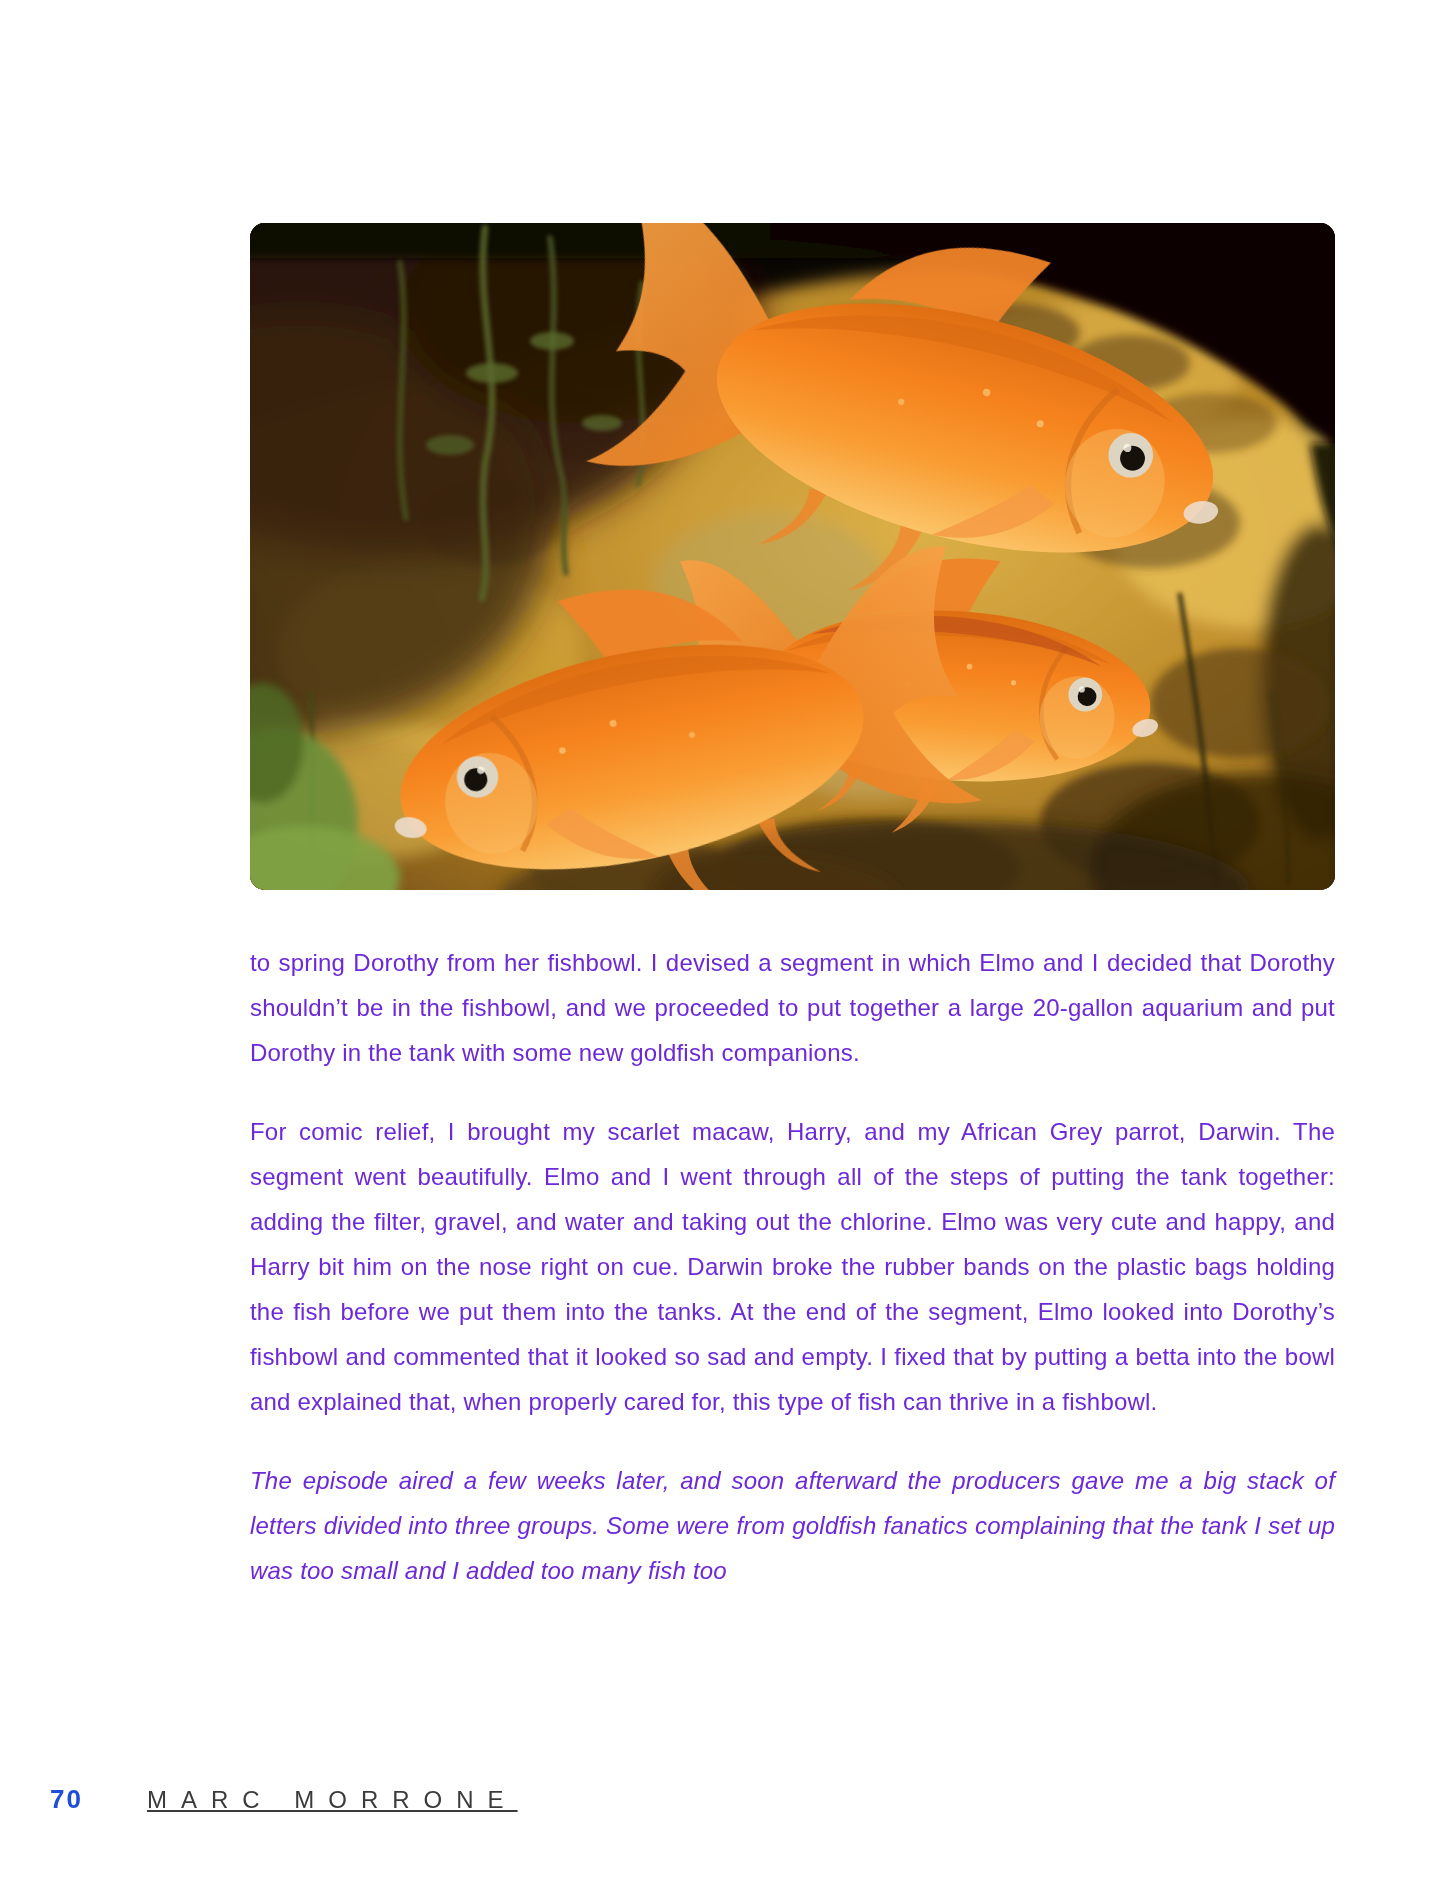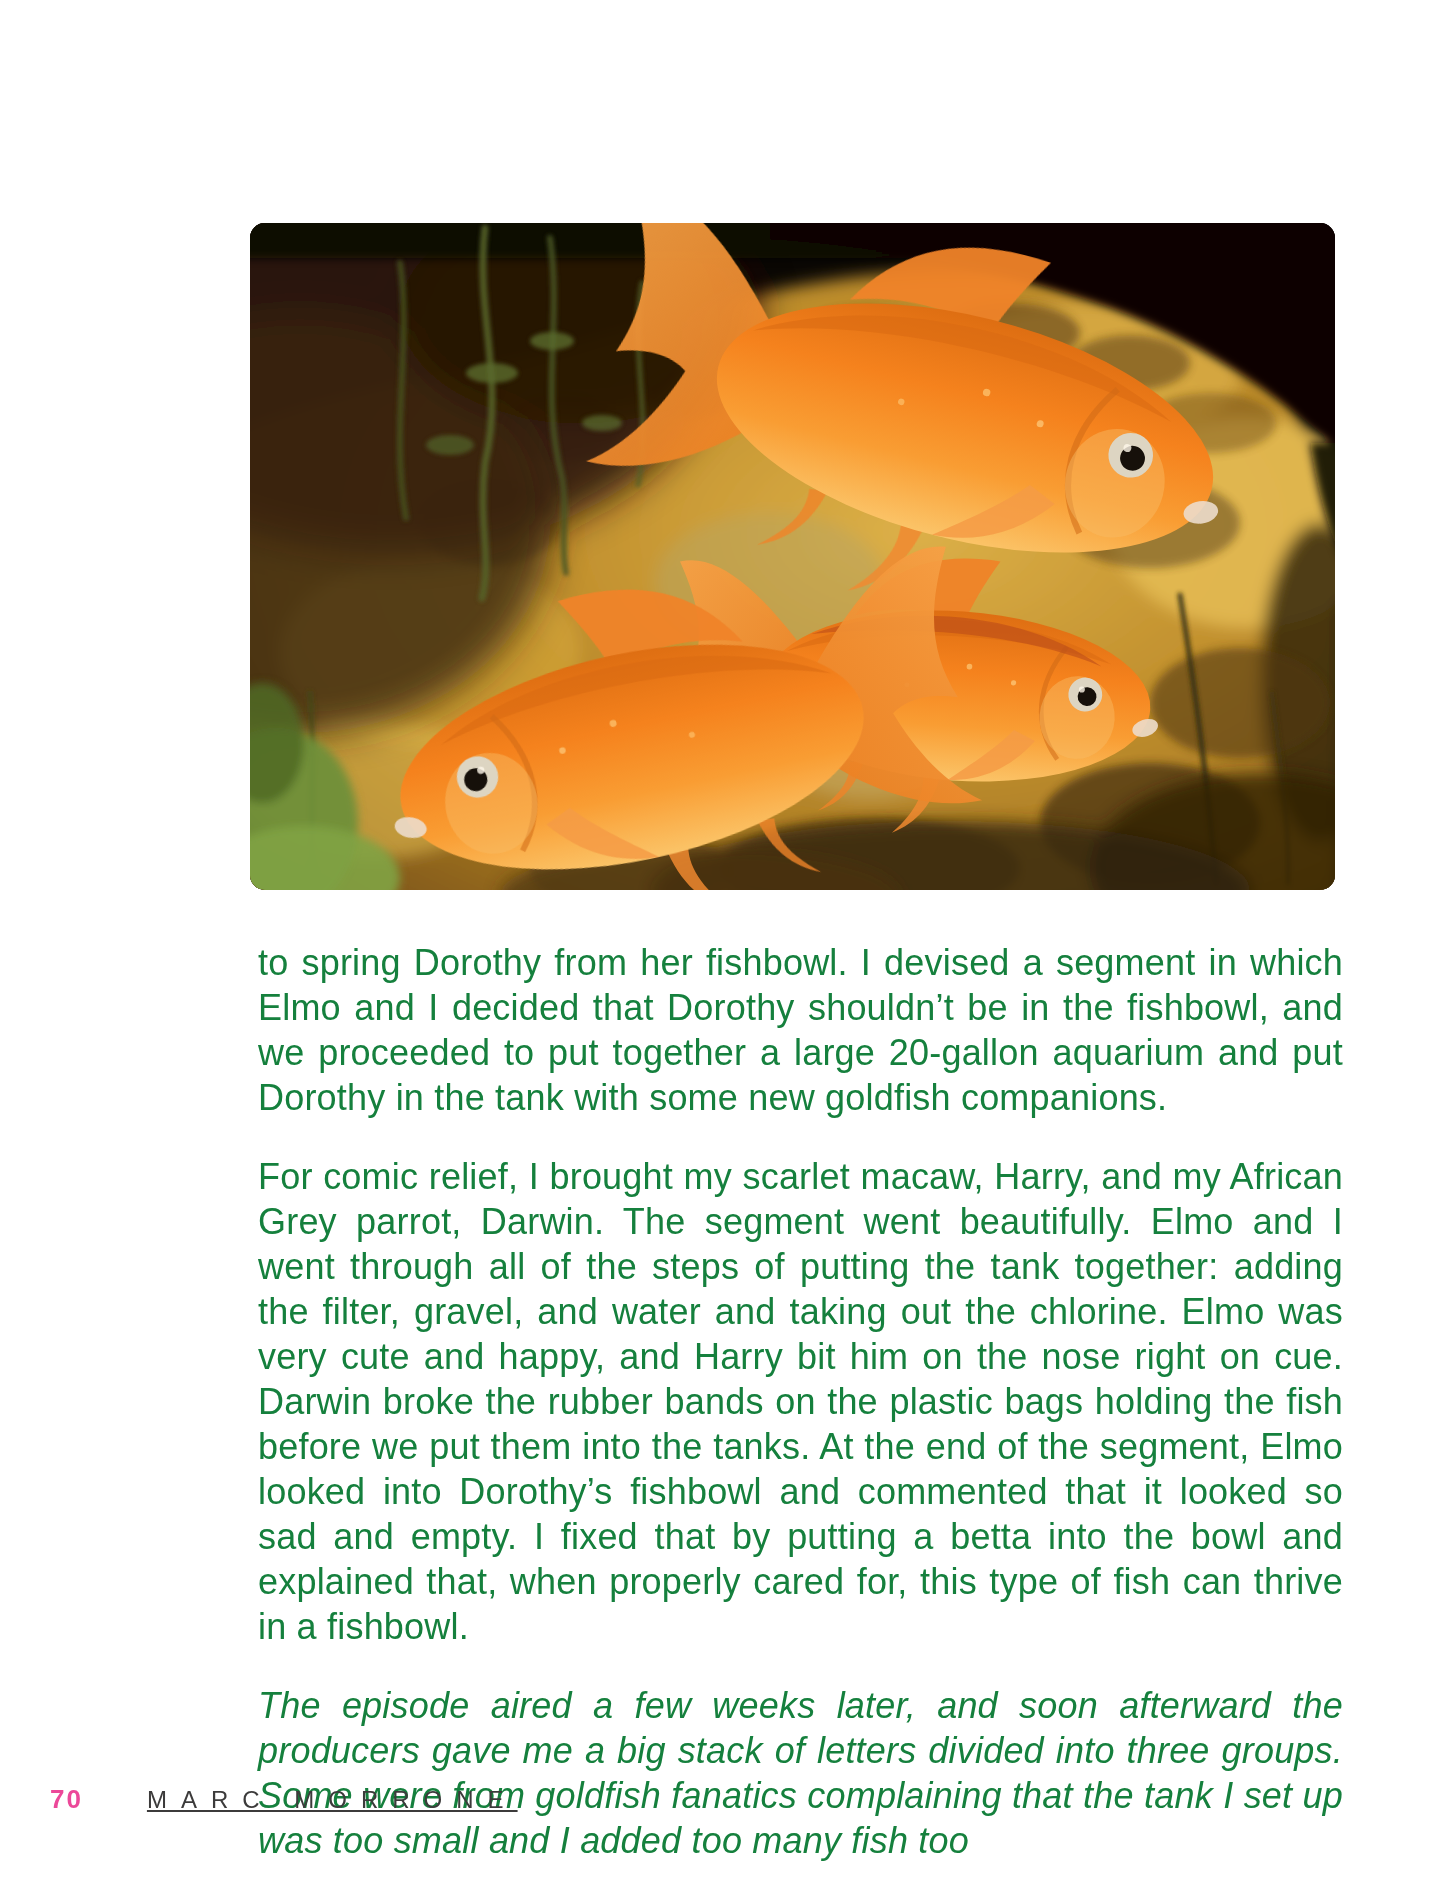--- a/index.html
+++ b/index.html
@@ -17,35 +17,34 @@
     position: absolute; left: 250px; top: 223px;
     width: 1085px; height: 667px;
     margin: 0; border-radius: 15px; overflow: hidden;
     background: #0b0804;
   }
   figure.photo svg { display: block; width: 100%; height: 100%; }
 
   
   main.body-text {
     position: absolute; left: 250px; top: 940px; width: 1085px;
-    color: #15803d;
-    font-size: 36px; line-height: 45px; letter-spacing: 0.2px;
+    color: #6d28d9;
+    font-size: 24px; line-height: 45px; letter-spacing: 0.2px;
     text-align: justify;
-    margin-left: 8px;
   }
   main.body-text p { margin: 0 0 34px 0; }
   main.body-text p:last-child { margin-bottom: 0; font-style: italic; }
 
   
   footer.page-footer {
     position: absolute; left: 50px; top: 1784px;
     display: flex; align-items: baseline;
   }
   .page-number {
-    font-size: 26px; font-weight: bold; color: #ec4899; letter-spacing: 2px;
+    font-size: 26px; font-weight: bold; color: #1d4ed8; letter-spacing: 2px;
   }
   .running-author {
     margin-left: 64px;
     font-size: 24px; color: #3c3b3b; letter-spacing: 14px; text-decoration: underline;
   }
 </style>
 </head>
 <body>
 
 <div class="page">

